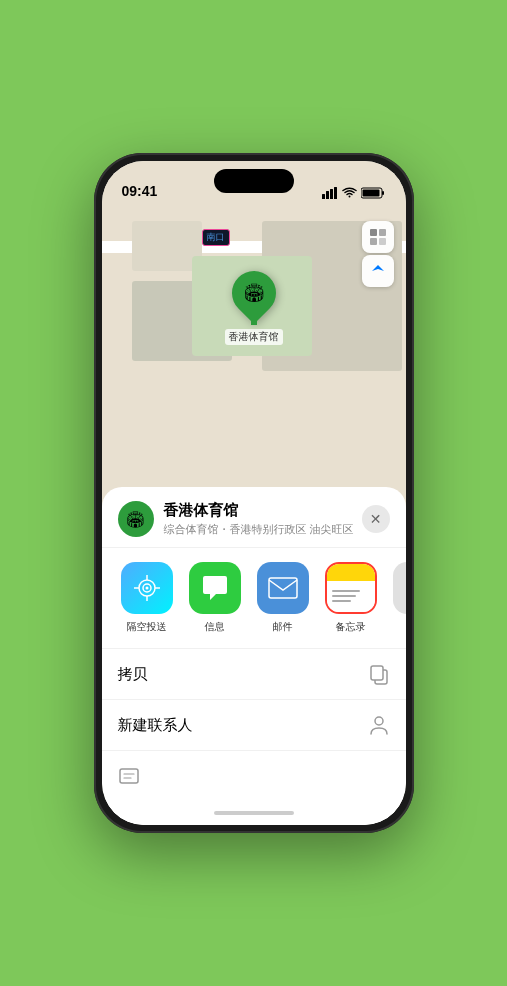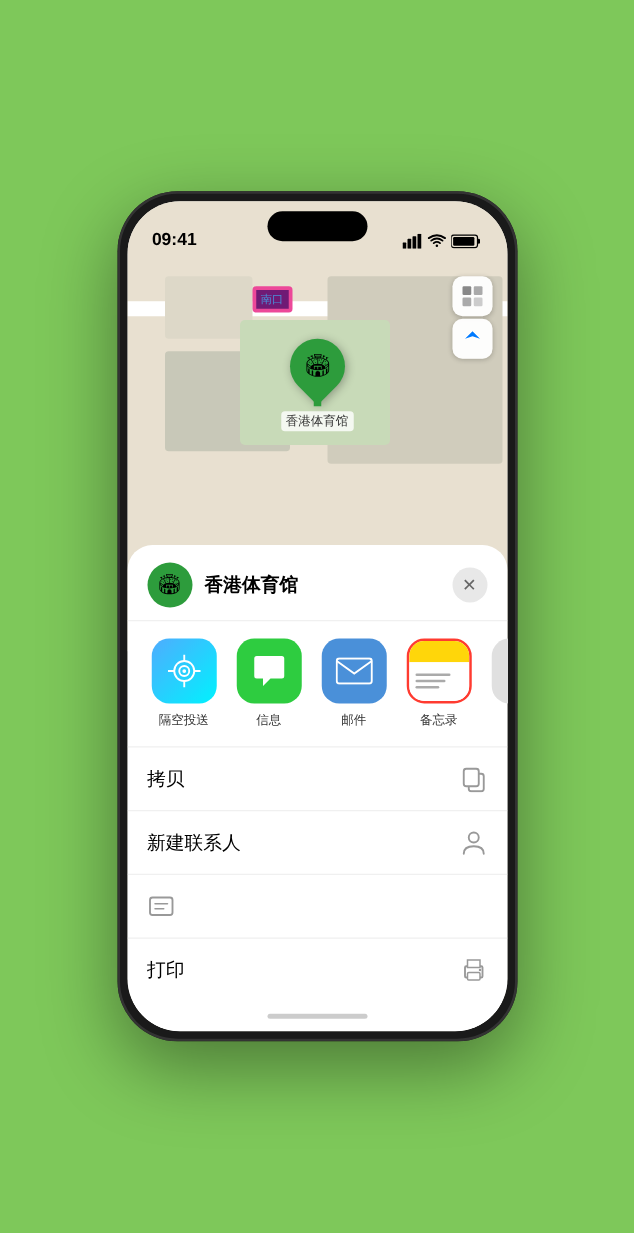--- a/index.html
+++ b/index.html
@@ -116,24 +116,24 @@
       height: 100px;
       background: #c8dab8;
       border-radius: 4px;
     }
     .map-label {
       position: absolute;
       top: 68px;
       left: 100px;
       font-size: 9px;
       color: #4a90d9;
-      background: #701a75;
+      background: #0f172a;
       padding: 1px 4px;
       border-radius: 3px;
-      border: 3px solid #ec4899;
+      border: 1px solid #ec4899;
     }
     
     .map-controls {
       position: absolute;
       top: 60px;
       right: 12px;
       display: flex;
       flex-direction: column;
       gap: 2px;
     }
@@ -346,20 +346,21 @@
         <span style="font-size:10px;color:#333;margin-top:4px;white-space:nowrap;background:rgba(255,255,255,0.8);padding:1px 4px;border-radius:3px;">香港体育馆</span>
       </div>
     </div>
 
     <div class="bottom-sheet">
 
       <div class="sheet-header">
         <div class="venue-icon">🏟</div>
         <div class="venue-info">
           <div class="venue-name">香港体育馆</div>
+          <div class="venue-desc">综合体育馆・香港特别行政区 油尖旺区</div>
         </div>
         <div class="close-btn">✕</div>
       </div>
 
       <div class="share-row">
 
         <div class="share-item">
           <div class="share-icon airdrop">
             <svg width="28" height="28" viewBox="0 0 28 28">
               <circle cx="14" cy="14" r="8" stroke="white" stroke-width="1.5" fill="none"></circle>
@@ -434,29 +435,20 @@
 
 
         <div class="action-item">
           <svg width="22" height="22" viewBox="0 0 22 22">
             <rect x="2" y="4" width="18" height="14" rx="2" stroke="#999" stroke-width="1.5" fill="none"></rect>
             <line x1="6" y1="9" x2="16" y2="9" stroke="#999" stroke-width="1.2" stroke-linecap="round"></line>
             <line x1="6" y1="13" x2="13" y2="13" stroke="#999" stroke-width="1.2" stroke-linecap="round"></line>
           </svg>
         </div>
 
-        <div class="action-item">
-          <span class="action-text">打印</span>
-          <svg width="22" height="22" viewBox="0 0 22 22">
-            <rect x="4" y="8" width="14" height="9" rx="1" stroke="#999" stroke-width="1.5" fill="none"></rect>
-            <rect x="6" y="3" width="10" height="6" rx="0" stroke="#999" stroke-width="1.2" fill="white"></rect>
-            <rect x="6" y="13" width="10" height="6" rx="1" stroke="#999" stroke-width="1.2" fill="white"></rect>
-            <circle cx="16" cy="11" r="1" fill="#999"></circle>
-          </svg>
-        </div>
 
       </div>
 
       <div class="home-indicator">
         <div class="home-bar"></div>
       </div>
 
     </div>
 
   </div>

